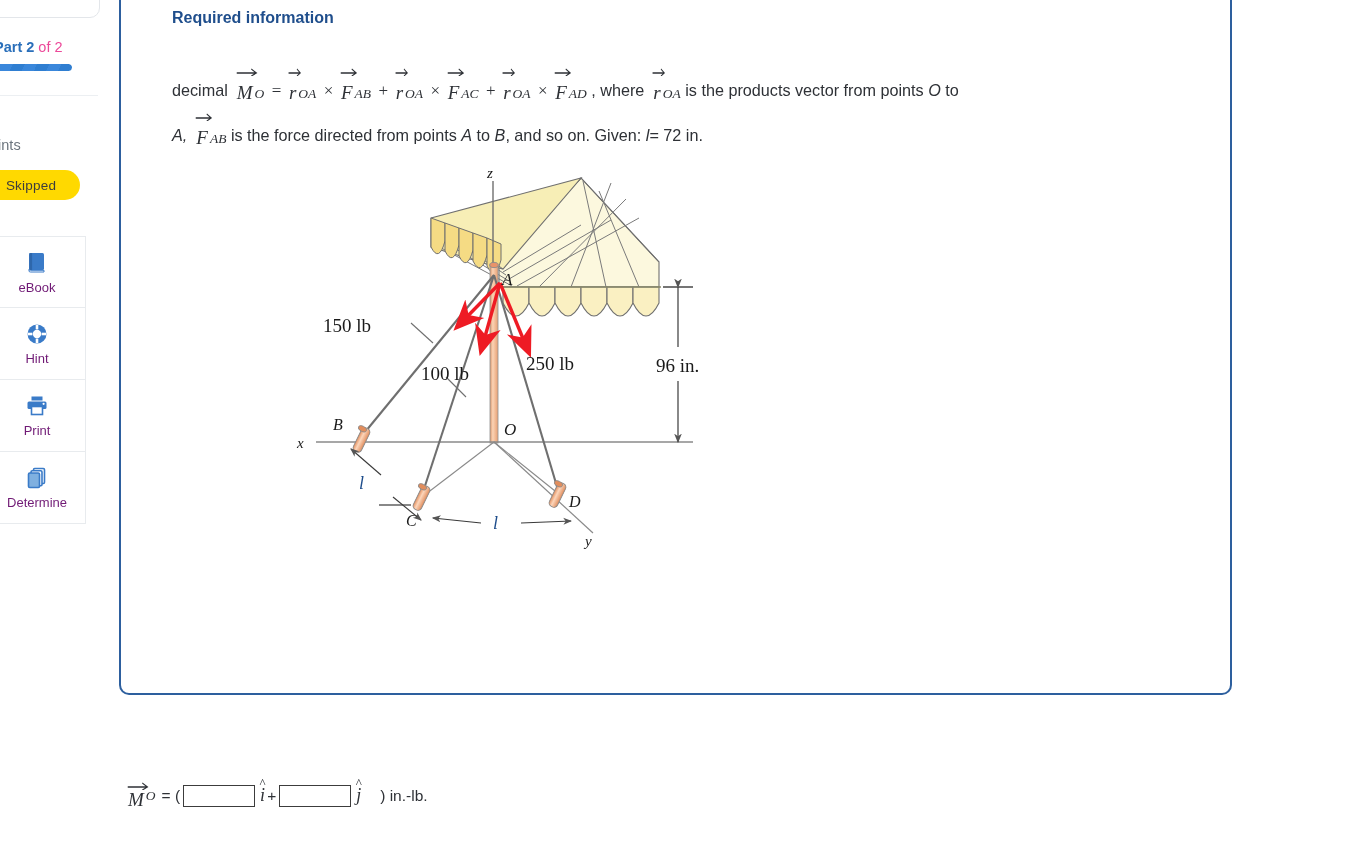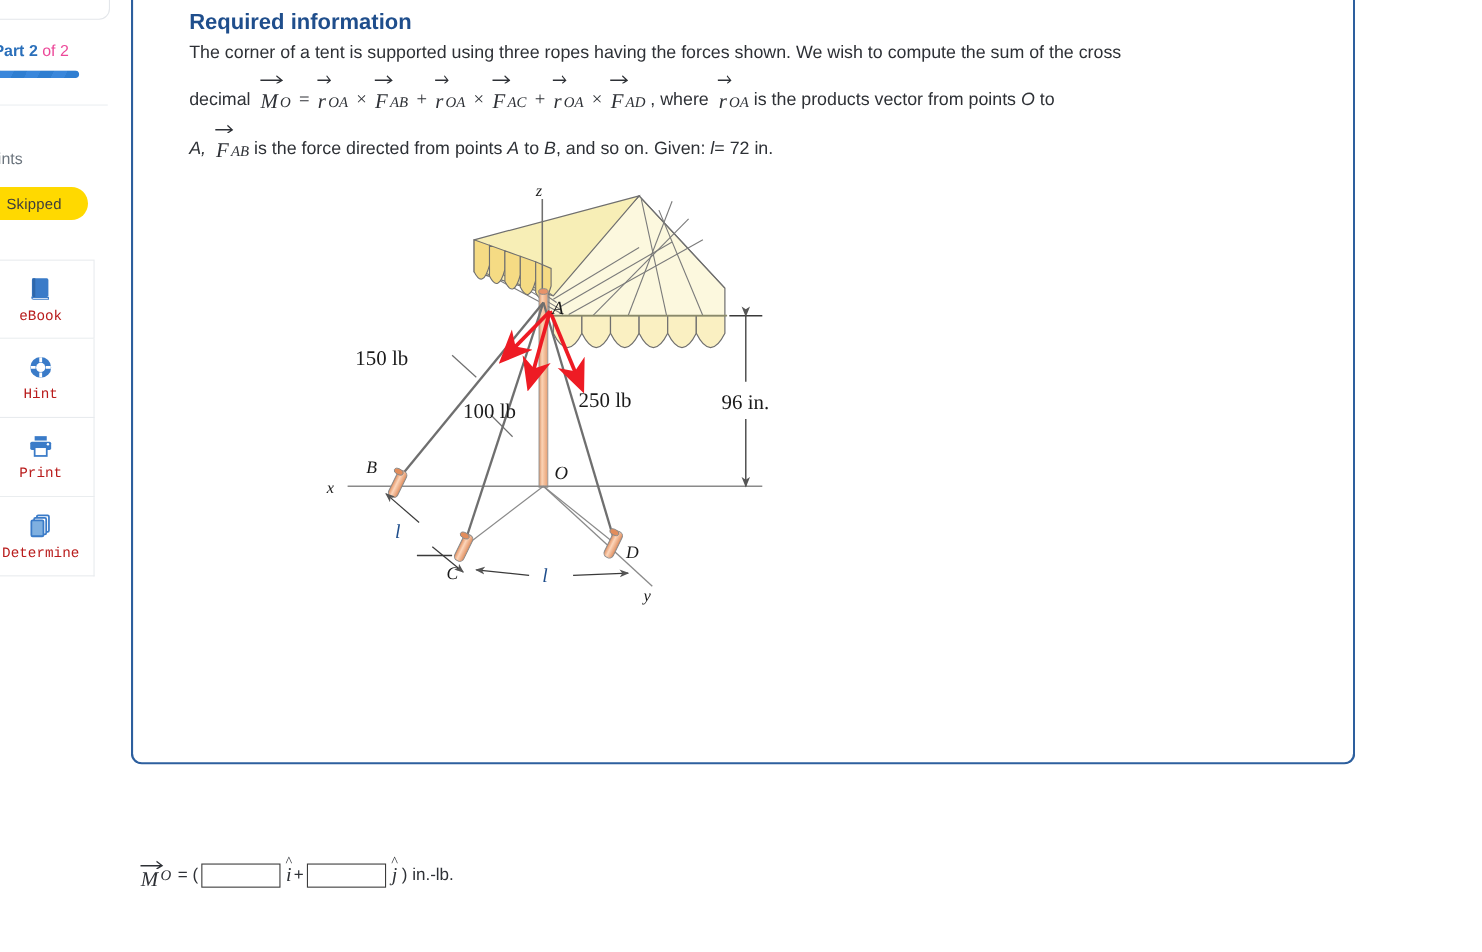--- a/index.html
+++ b/index.html
@@ -47,33 +47,33 @@
   }
 
   .tool-stack { position:absolute; left:-12px; top:236px; width:98px; }
   .tool-btn {
     position:relative; width:98px; height:72px; background:#fff;
     border:1px solid #e8ebee; border-top:none;
     display:flex; flex-direction:column; align-items:center; justify-content:center; gap:4px;
     cursor:pointer;
   }
   .tool-btn:first-child { border-top:1px solid #e8ebee; }
-  .tool-label { font-size:13px; color:#b91c1c;font-family:Liberation Mono, monospace; }
+  .tool-label { font-size:13px; color:#701a75; }
   .tool-ico { width:26px; height:26px; display:block; }
 
   
   .qpanel {
     position:absolute; left:119px; top:-10px; width:1113px; height:705px;
     border:2px solid #2d5f9e; border-top:none;
     border-bottom-left-radius:10px; border-bottom-right-radius:10px;
     background:#fff;
   }
   .req-title {
     position:absolute; left:51px; top:19px;
-    font-size:20px; font-weight:700; color:#1f4e8c;
+    font-size:16px; font-weight:700; color:#1f4e8c;
   }
   .qbody {
     position:absolute; left:51px; top:41px; width:1030px;
     font-size:16.2px; color:#2e3136; line-height:35px;
   }
   .qbody i { font-style:italic; }
 
   
   .vec { display:inline-block; position:relative; padding-top:9px; vertical-align:-3px; }
   .vec .lt { font-family:"Liberation Serif", serif; font-style:italic; font-size:19px; color:#2e3136; }
@@ -190,21 +190,21 @@
     </div>
 
   </div>
 </div>
 
 <div class="qpanel">
 
   <div class="req-title">Required information</div>
 
   <div class="qbody">
-    <span>The corner of a tent is supported using three ropes having the forces shown. We wish to compute the sum of the cross</span><br>
+    <br>
 
     <span>decimal</span>&nbsp;
 
     <span class="vec"><svg class="ar" viewBox="0 0 30 9" preserveAspectRatio="none">
             <path d="M1 6 L27 6 M21 2 L28 6 L21 9" fill="none" stroke="#2e3136" stroke-width="1.3"></path>
           </svg><span class="lt">M</span></span><span class="sub">O</span>
     <span class="mathop">=</span>
 
     <span class="vec"><svg class="ar" viewBox="0 0 24 9" preserveAspectRatio="none">
             <path d="M1 6 L21 6 M16 2 L22 6 L16 9" fill="none" stroke="#2e3136" stroke-width="1.3"></path>
@@ -396,16 +396,16 @@
   <span class="vec"><svg class="ar" viewBox="0 0 30 9" preserveAspectRatio="none">
           <path d="M1 6 L27 6 M21 2 L28 6 L21 9" fill="none" stroke="#2e3136" stroke-width="1.3"></path>
         </svg><span class="lt">M</span></span>
       <span class="sub">O</span>
   <span class="plain" style="margin-left:6px;">= (</span>
   <input class="ans-input" type="text" value="" style="">
   <span class="unitvec"><span class="hat">^</span><span>i</span></span>
   <span class="plain">+</span>
   <input class="ans-input" type="text" value="" style="">
   <span class="unitvec"><span class="hat">^</span><span>j</span></span>
-  <span class="plain" style="margin-left:2px;">) in.-lb.</span>
+  <span class="plain" style="margin-left:17px;">) in.-lb.</span>
 </div>
 
 </div>
 
 </body></html>

